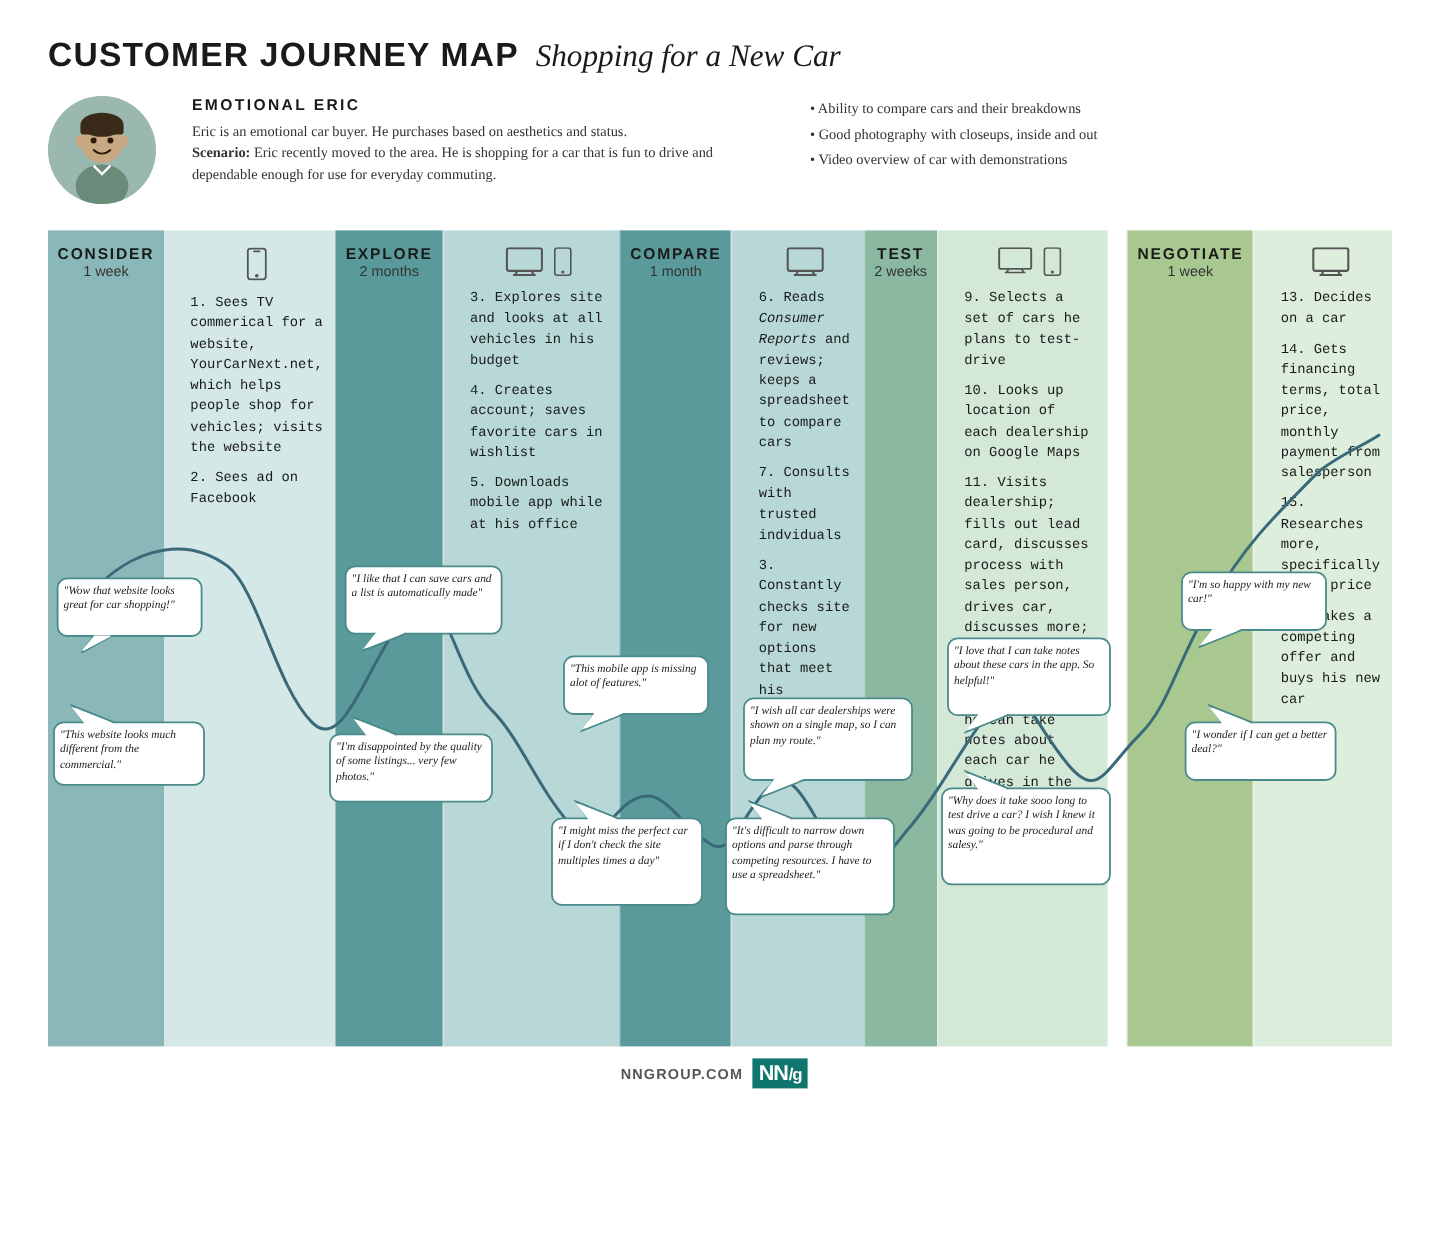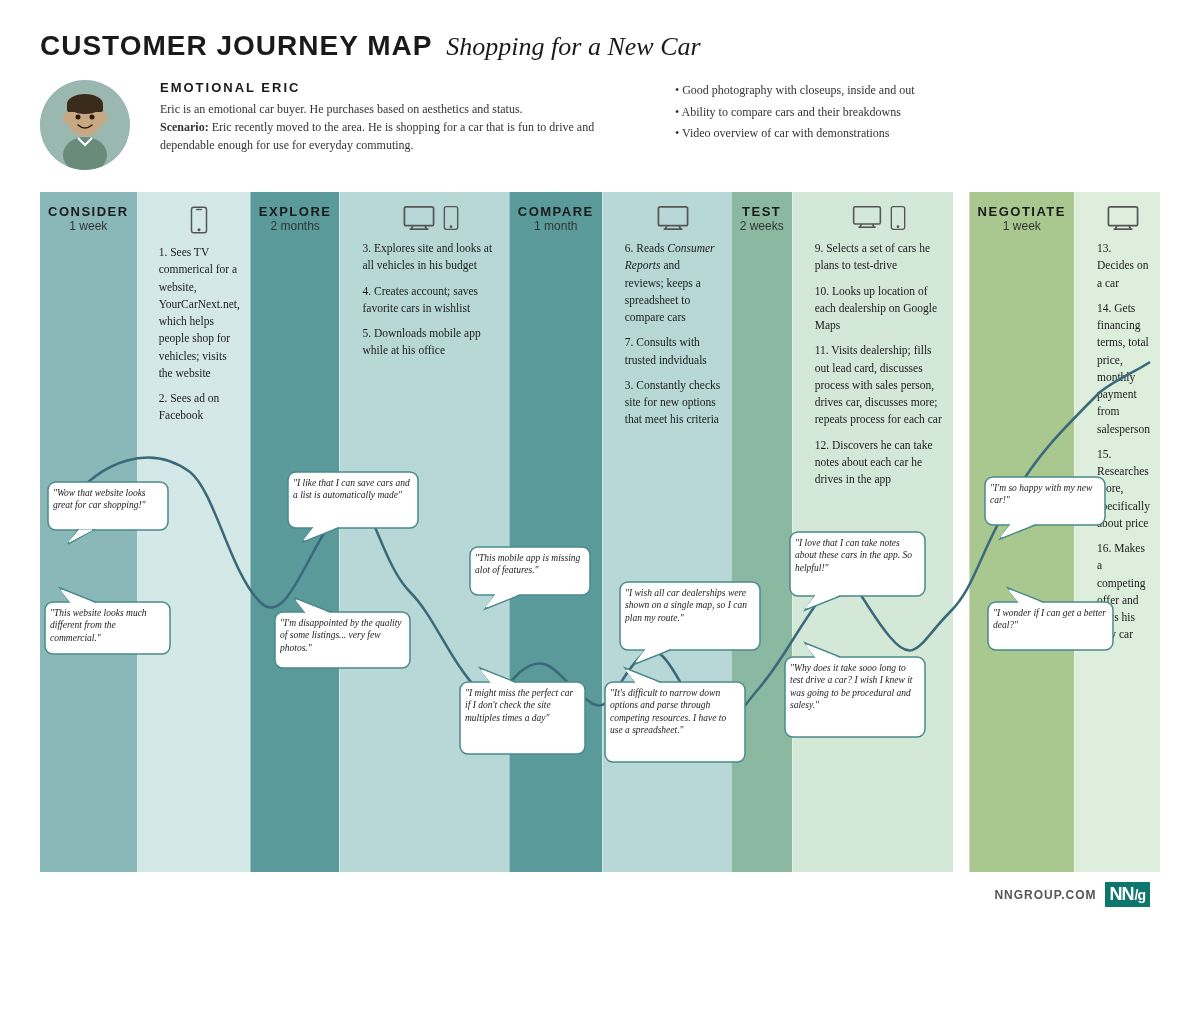--- a/index.html
+++ b/index.html
@@ -135,20 +135,21 @@
     .col-test .phase-header { background: #8ab8a0; }
     .col-test .phase-body { background: #d4e8d8; }
     .col-negotiate .phase-header { background: #a8c890; margin-left: 16px; }
     .col-negotiate .phase-body { background: #ddeedd; }
 
     .phase-body {
       flex: 1;
       padding: 10px 10px 0 22px;
       position: relative;
       min-height: 680px;
+      font-family: Liberation Mono, monospace;
     }
 
     
     .device-icons {
       display: flex;
       justify-content: center;
       gap: 8px;
       margin-bottom: 10px;
       margin-top: 4px;
     }
@@ -162,21 +163,21 @@
       margin-bottom: 10px;
     }
     .steps-list li {
       margin-bottom: 8px;
     }
     .steps-list li em { font-style: italic; }
 
     
     .footer {
       display: flex;
-      justify-content: flex-end;
+      justify-content: center;
       align-items: center;
       margin-top: 10px;
       padding-right: 10px;
     }
     .footer-brand {
       font-family: Arial, sans-serif;
       font-size: 12px;
       font-weight: 700;
       letter-spacing: 1px;
       color: #555;
@@ -255,22 +256,22 @@
     <div class="persona-info">
       <div class="persona-name">EMOTIONAL ERIC</div>
       <div class="persona-desc">
         <span>Eric is an emotional car buyer. He purchases based on aesthetics and status.</span><br>
         <strong>Scenario:</strong> <span>Eric recently moved to the area. He is shopping for a car that is fun to drive and dependable enough for use for everyday commuting.</span>
       </div>
     </div>
 
     <div class="expectations-section">
       <ul class="expectations-list">
+        <li>Ability to compare cars and their breakdowns</li>
         <li>Good photography with closeups, inside and out</li>
-        <li>Ability to compare cars and their breakdowns</li>
         <li>Video overview of car with demonstrations</li>
       </ul>
     </div>
   </div>
 
   <div class="grid-with-curve">
     <div class="journey-grid">
 
       <div class="phase-col col-consider">
         <div class="phase-header">

